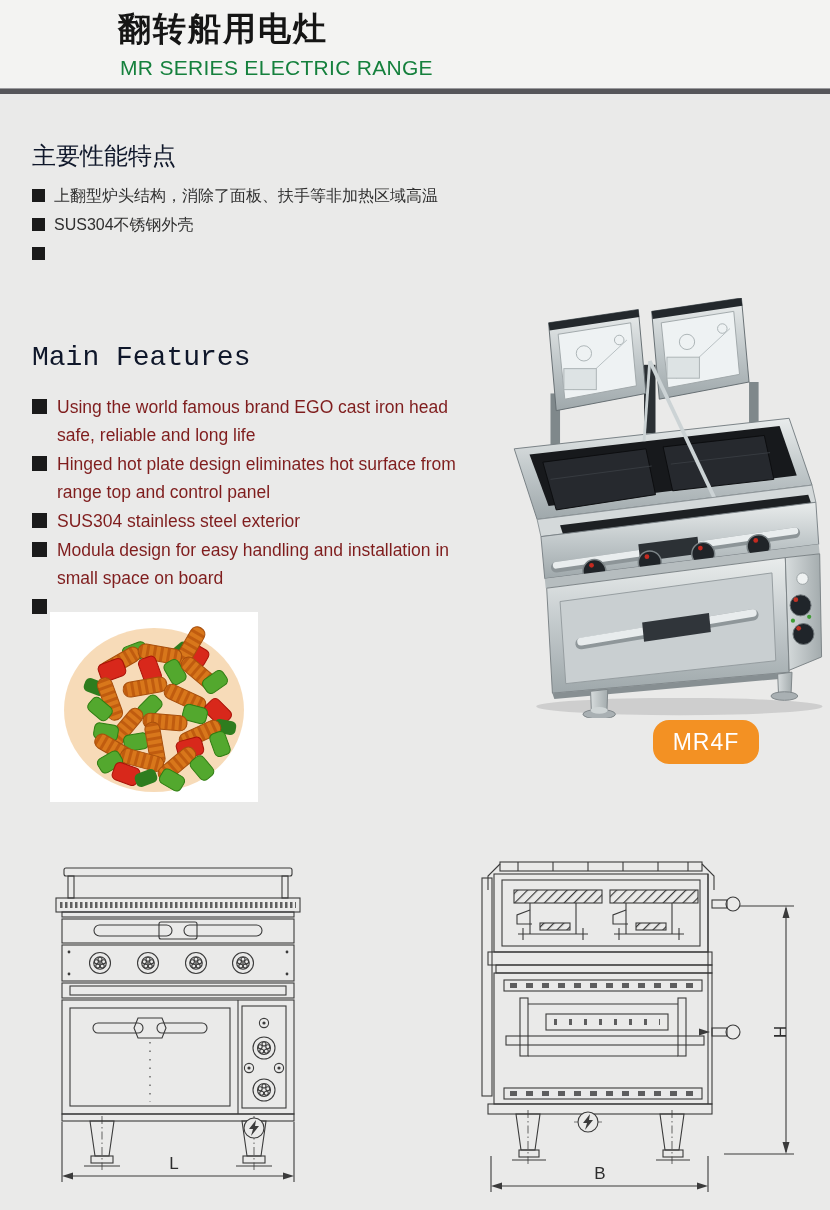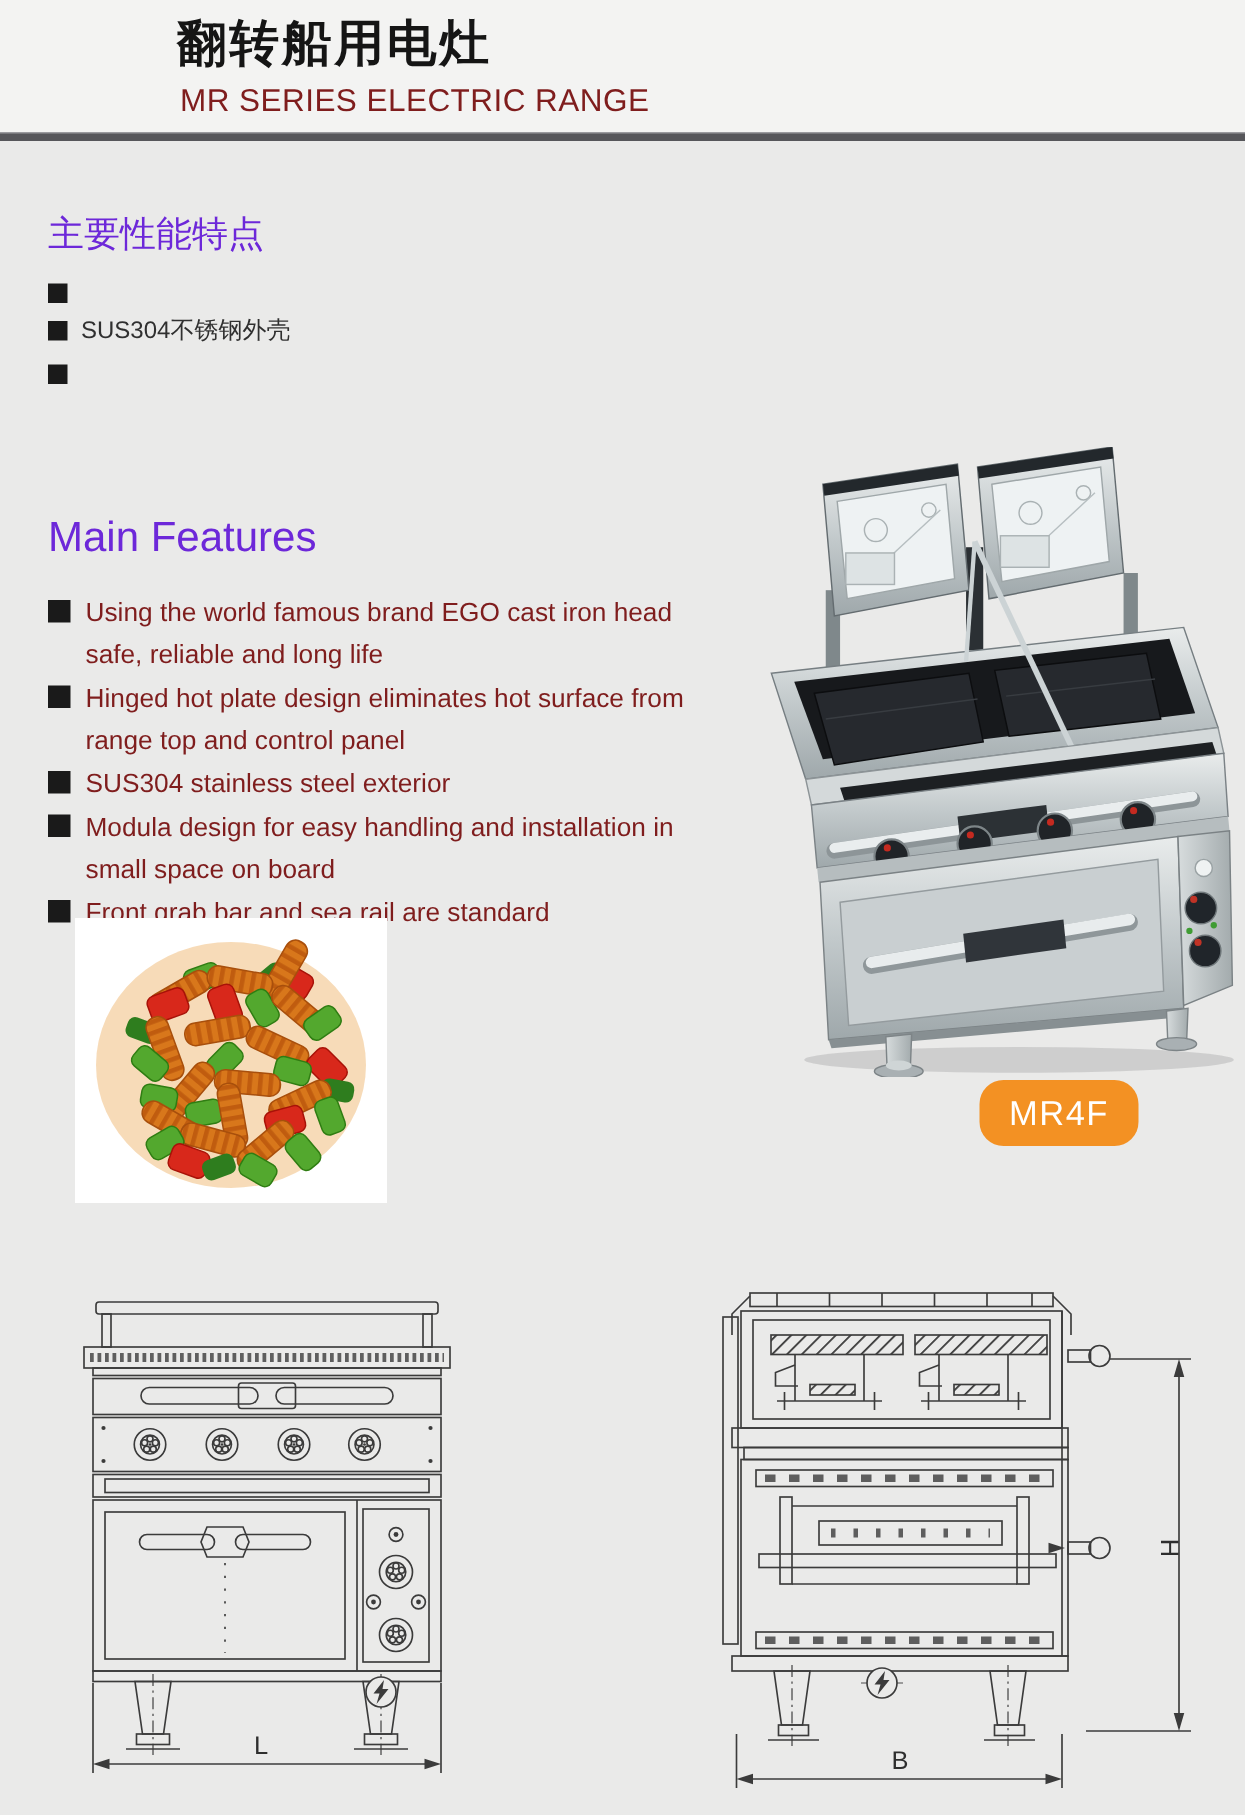--- a/index.html
+++ b/index.html
@@ -5,25 +5,25 @@
   html,body{margin:0;padding:0;}
   body{
     width:830px;height:1210px;position:relative;overflow:hidden;
     background:#eaeae9;
     font-family:"Liberation Sans","DejaVu Sans",sans-serif;
     -webkit-font-smoothing:antialiased;
   }
   .page-header{position:absolute;left:0;top:0;width:830px;height:88px;background:#f3f3f2;}
   .logo{position:absolute;left:12px;top:6px;width:94px;height:58px;}
   .title-cn{position:absolute;left:118px;top:0px;margin:0;font-size:33px;font-weight:bold;color:#151515;letter-spacing:2px;line-height:58px;}
-  .title-en{position:absolute;left:120px;top:56px;font-size:21px;color:#7f1d1d;letter-spacing:0.3px;}
+  .title-en{position:absolute;left:120px;top:56px;font-size:21px;color:#15803d;letter-spacing:0.3px;}
   .header-divider{position:absolute;left:0;top:88px;width:830px;height:5px;background:#56565a;border-top:1px solid #9a9a9e;}
 
   .sec{position:absolute;left:32px;}
-  .sec h2{margin:0 0 12px 0;font-weight:normal;color:#6d28d9;}
+  .sec h2{margin:0 0 12px 0;font-weight:normal;color:#0f172a;font-family:Liberation Mono, monospace;}
   .sec-cn{top:140px;width:450px;}
   .sec-cn h2{font-size:24px;margin-bottom:14px;}
   .sec-en{top:342px;width:452px;}
   .sec-en h2{font-size:28px;margin-bottom:20px;}
   ul.bullets{list-style:none;margin:0;padding:0;}
   .bullets li{display:flex;align-items:flex-start;}
   .sec-cn .bullets li{font-size:16px;color:#303030;line-height:20px;margin-bottom:9px;}
   .sec-en .bullets li{font-size:17.5px;color:#7f1d1d;line-height:28px;margin-bottom:1px;}
   .sq{flex:0 0 auto;background:#1a1a1a;display:inline-block;}
   .sec-cn .sq{width:13px;height:13px;margin:3px 9px 0 0;}
@@ -48,20 +48,21 @@
   <h1 class="title-cn">翻转船用电灶</h1>
   <div class="title-en">MR SERIES ELECTRIC RANGE</div>
 </header>
 <div class="header-divider"></div>
 
 <section class="sec sec-cn">
   <h2>主要性能特点</h2>
   <ul class="bullets">
     <li>
         <span class="sq"></span>
+        <span>上翻型炉头结构，消除了面板、扶手等非加热区域高温</span>
       </li>
     <li>
         <span class="sq"></span>
         <span>SUS304不锈钢外壳</span>
       </li>
     <li>
         <span class="sq"></span>
       </li>
   </ul>
 </section>
@@ -80,21 +81,20 @@
     <li>
         <span class="sq"></span>
         <span>SUS304 stainless steel exterior</span>
       </li>
     <li>
         <span class="sq"></span>
         <span>Modula design for easy handling and installation in small space on board</span>
       </li>
     <li>
         <span class="sq"></span>
-        <span>Front grab bar and sea rail are standard</span>
       </li>
   </ul>
 </section>
 
 <div class="food-photo">
   <svg viewBox="0 0 208 190">
     <defs>
       <pattern id="ridge" width="7" height="16" patternUnits="userSpaceOnUse">
         <rect width="7" height="16" fill="#d8771b"></rect>
           <rect width="3" height="16" fill="#c05c0f"></rect>

